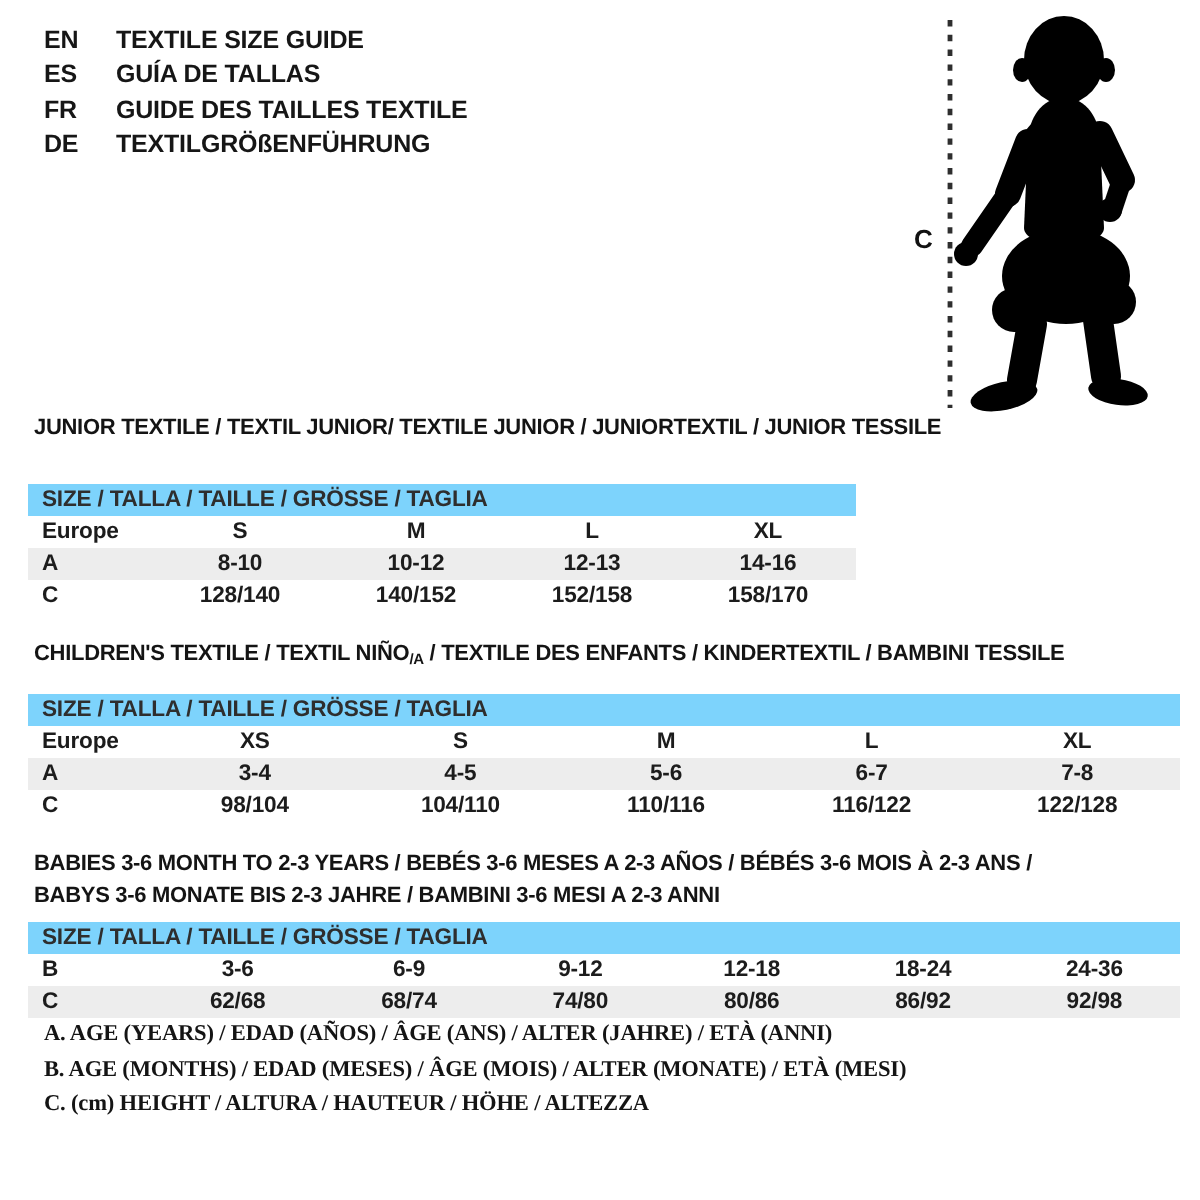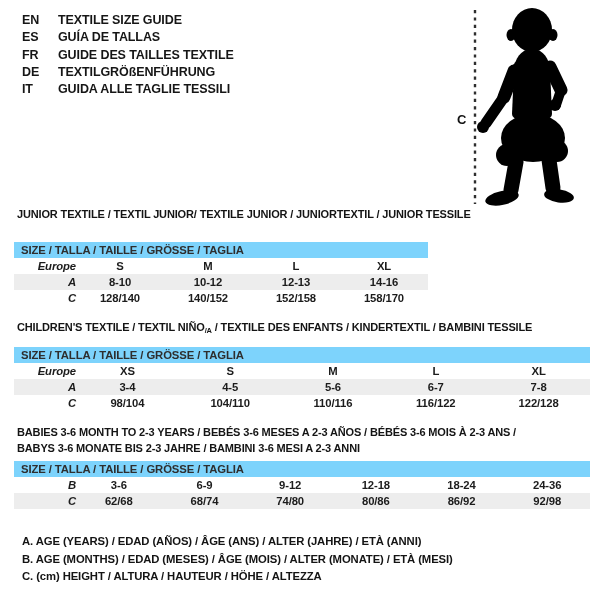--- a/index.html
+++ b/index.html
@@ -57,31 +57,32 @@
   .tbl-head {
     height: 16px;
     line-height: 16px;
     background: #7dd3fc;
     padding-left: 7px;
     color: #2e2e2e;
   }
   .tbl-row { display: flex; height: 16px; line-height: 16px; }
   .tbl-row.alt { background: #ededed; }
   .cell { flex: 1 1 0; text-align: center; }
-  .cell.label { flex: 0 0 55px; text-align: right; padding-left: 7px; font-style: italic; }
+  .cell.label { flex: 0 0 55px; text-align: left; padding-left: 7px; }
 
   
   .notes {
     position: absolute;
     left: 22px;
-    top: 533px;
+    top: 509px;
     font-size: 11.3px;
     line-height: 17.5px;
     letter-spacing: -0.1px;
     color: #141414;
+    font-family: Liberation Serif, serif;
   }
 </style>
 </head>
 <body>
 
 <div class="page">
 
   <div class="langs">
     <div class="lang-row">
       <span class="lang-code">EN</span>
@@ -91,24 +92,20 @@
       <span class="lang-code">ES</span>
       <span class="lang-text">GUÍA DE TALLAS</span>
     </div>
     <div class="lang-row">
       <span class="lang-code">FR</span>
       <span class="lang-text">GUIDE DES TAILLES TEXTILE</span>
     </div>
     <div class="lang-row">
       <span class="lang-code">DE</span>
       <span class="lang-text">TEXTILGRÖßENFÜHRUNG</span>
-    </div>
-    <div class="lang-row">
-      <span class="lang-code">IT</span>
-      <span class="lang-text">GUIDA ALLE TAGLIE TESSILI</span>
     </div>
   </div>
 
   <div class="figure">
     <svg width="140" height="206" viewBox="0 0 140 206">
       <line x1="20" y1="6" x2="20" y2="200" stroke="#2e2e2e" stroke-width="2.4" stroke-dasharray="3.2 4.2"></line>
       <text x="2" y="120" font-size="13" font-weight="bold" fill="#111111">C</text>
       <g fill="#000000" stroke="none">
         <ellipse cx="77" cy="26" rx="20" ry="22"></ellipse>
         <ellipse cx="56" cy="31" rx="4.5" ry="6"></ellipse>

